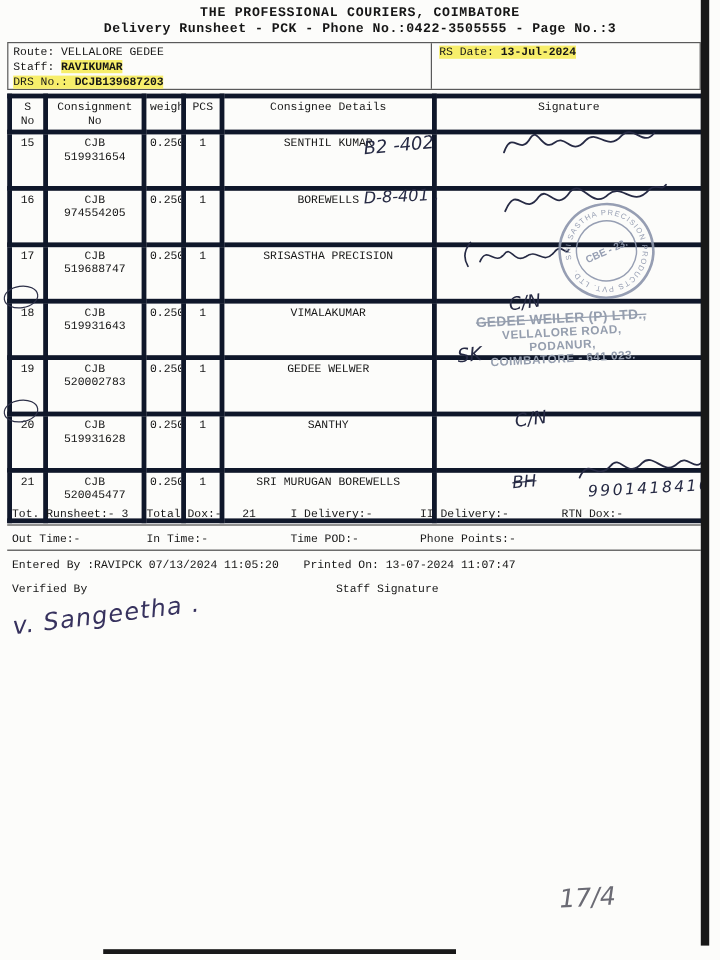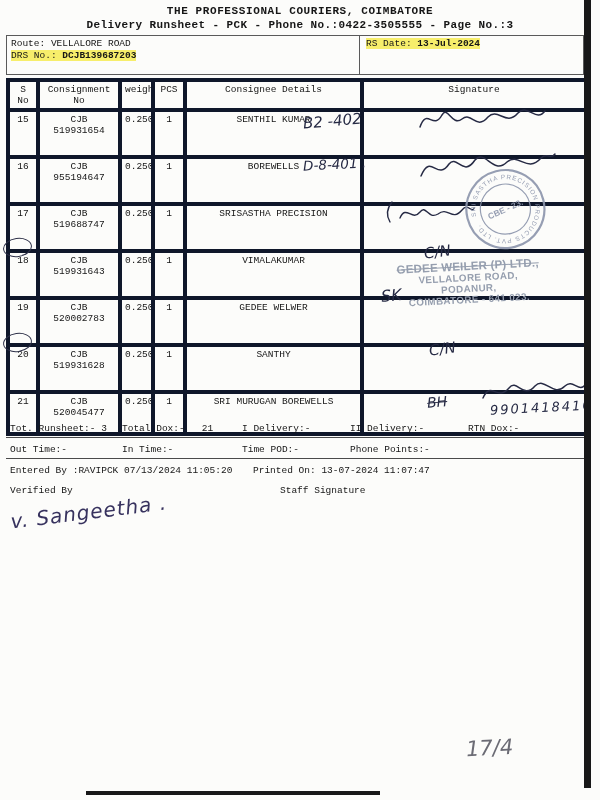--- a/index.html
+++ b/index.html
@@ -78,21 +78,22 @@
 </head>
 <body>
 
 <div class="page">
 
   <div class="doc-title">THE PROFESSIONAL COURIERS, COIMBATORE</div>
   <div class="doc-subtitle">Delivery Runsheet - PCK - Phone No.:0422-3505555 - Page No.:3</div>
 
   <div class="info-box">
     <div class="info-left">
-      <div class="info-line"><span>Route: </span><span>VELLALORE ROAD</span></div>
+      <div class="info-line"><span>Route: </span><span>VELLALORE GEDEE</span></div>
+      <div class="info-line"><span>Staff: </span><b class="hl">RAVIKUMAR</b></div>
       <div class="info-line"><span class="hl"><span>DRS No.: </span><b>DCJB139687203</b></span></div>
     </div>
     <div class="info-right">
       <div class="info-line"><span class="hl"><span>RS Date: </span><b>13-Jul-2024</b></span></div>
     </div>
   </div>
 
   <table class="runsheet-table">
     <colgroup>
       <col style="width:30px">
@@ -116,21 +117,21 @@
       <tr>
         <td>15</td>
         <td>CJB 519931654</td>
         <td>0.250</td>
         <td class="td-pcs">1</td>
         <td>SENTHIL KUMAR</td>
         <td></td>
       </tr>
       <tr>
         <td>16</td>
-        <td>CJB 955194647</td>
+        <td>CJB 974554205</td>
         <td>0.250</td>
         <td class="td-pcs">1</td>
         <td>BOREWELLS</td>
         <td></td>
       </tr>
       <tr>
         <td>17</td>
         <td>CJB 519688747</td>
         <td>0.250</td>
         <td class="td-pcs">1</td>

